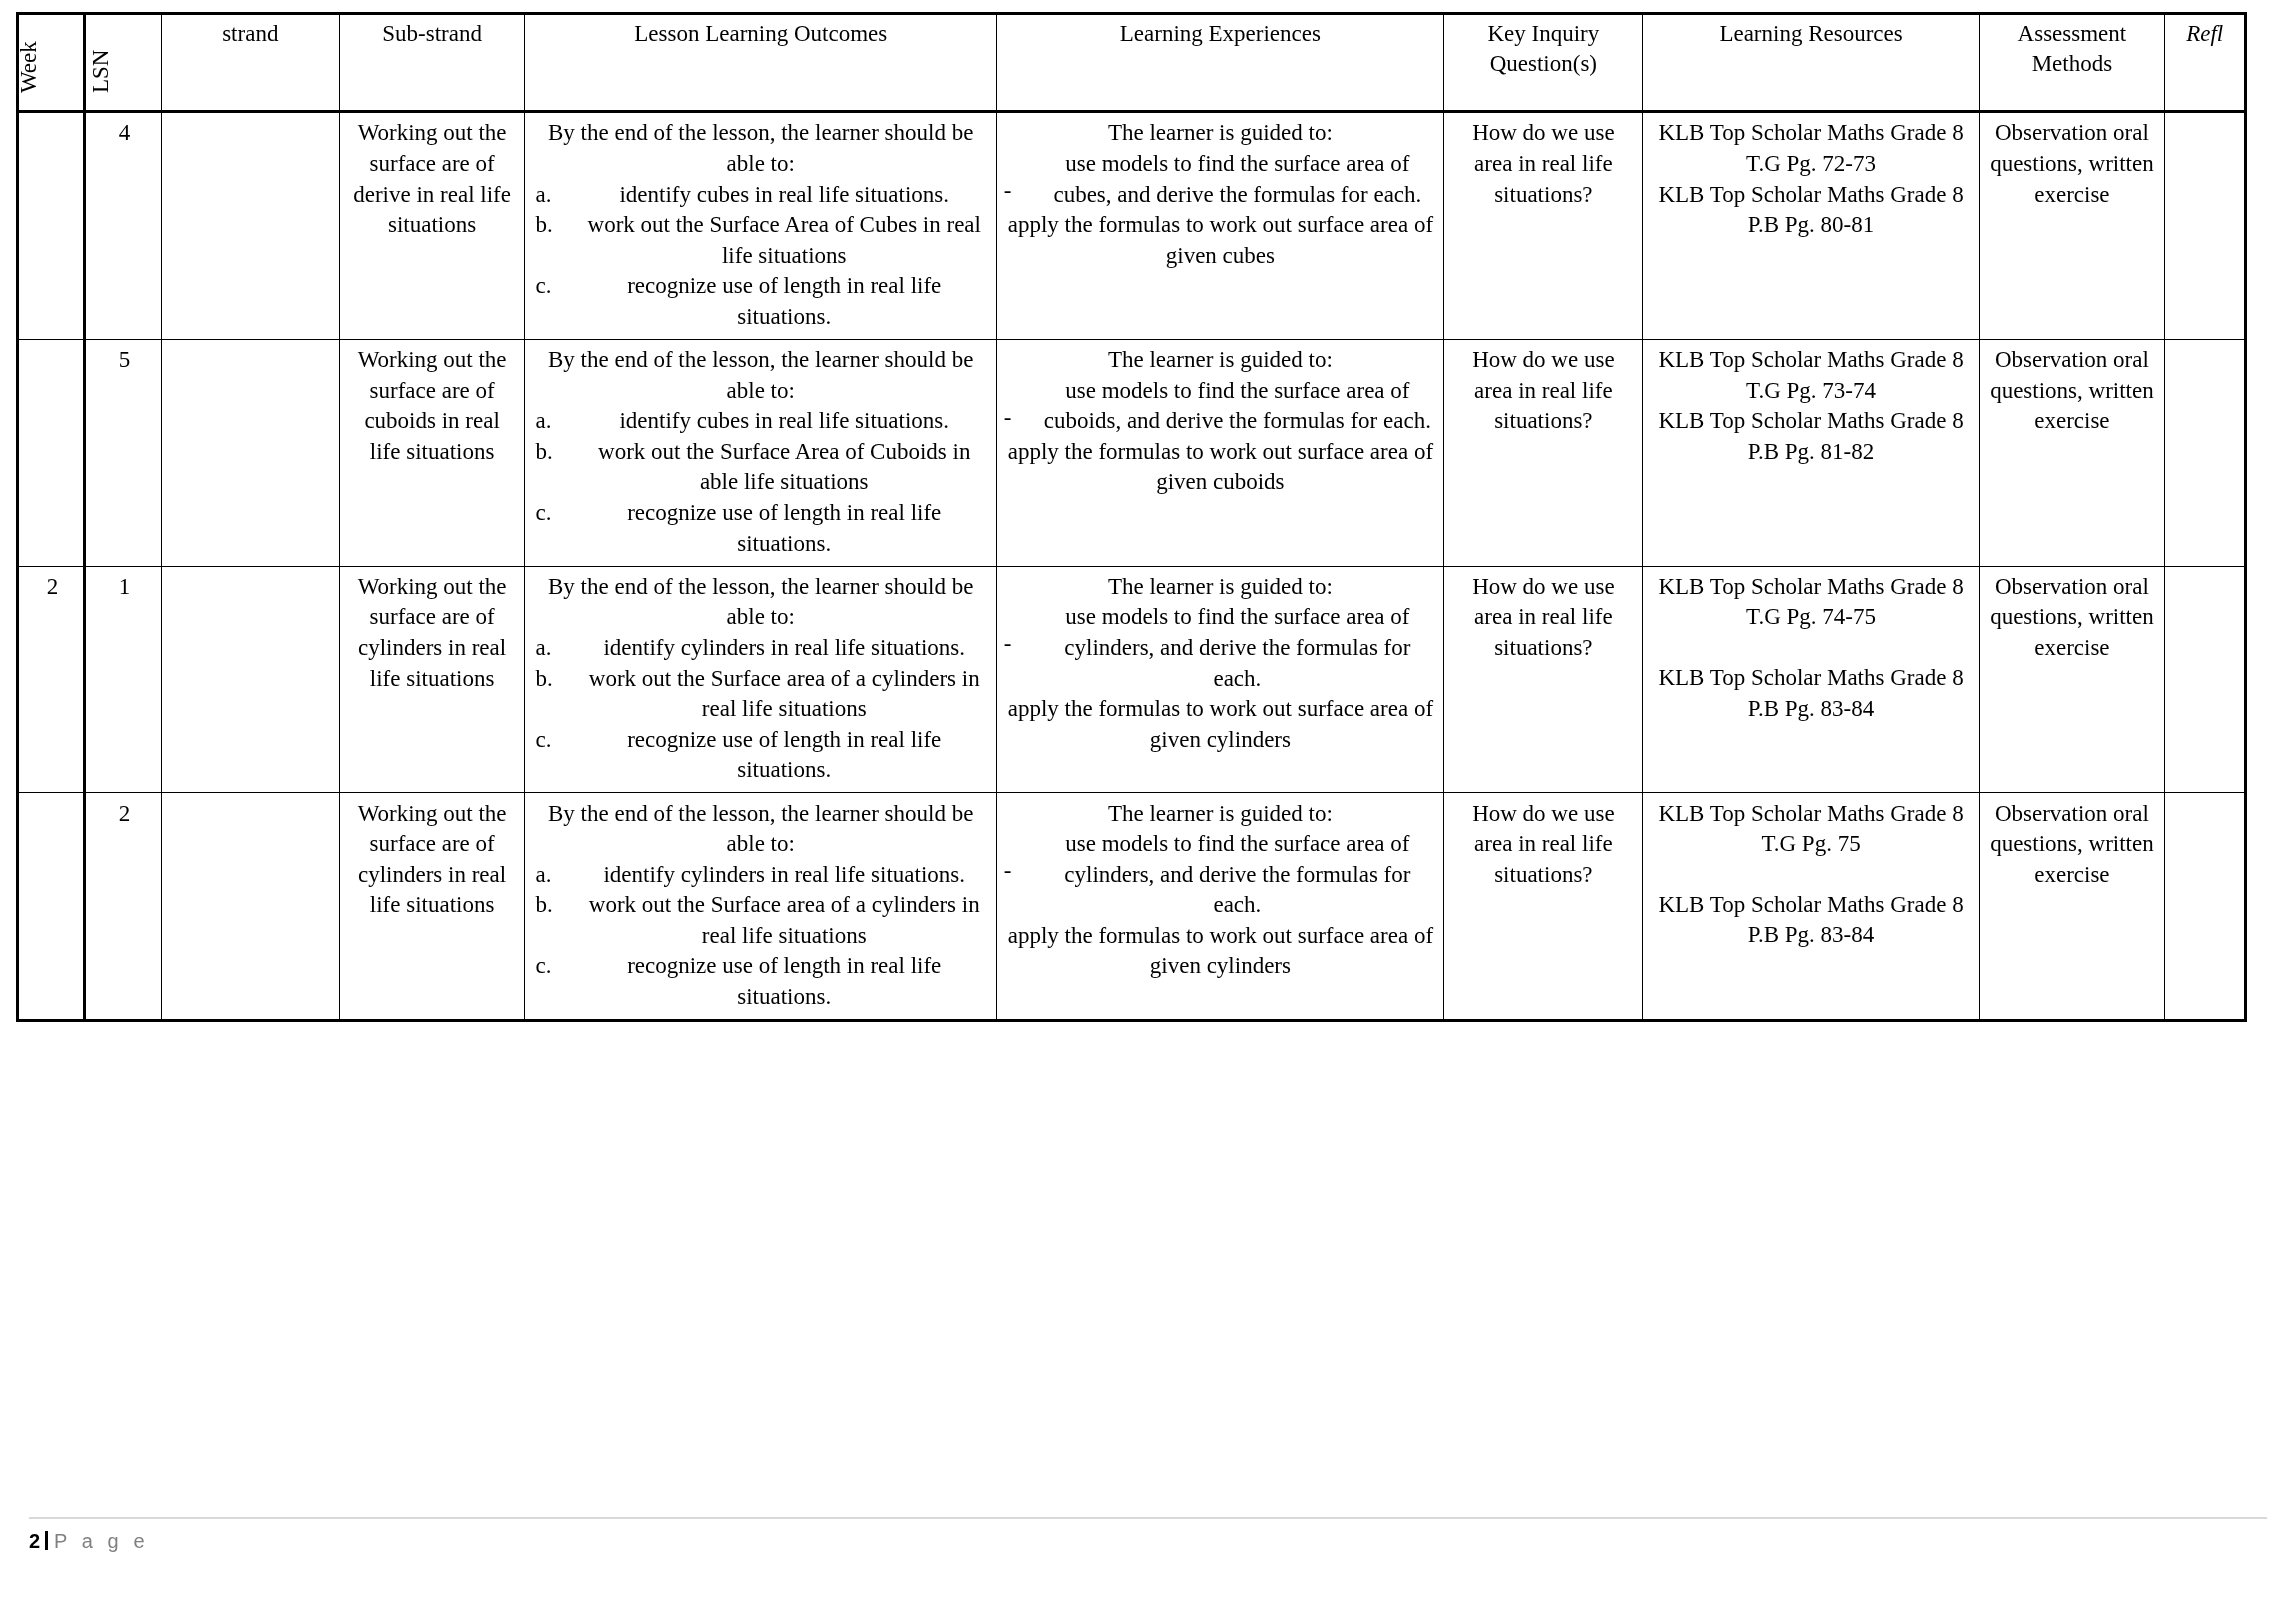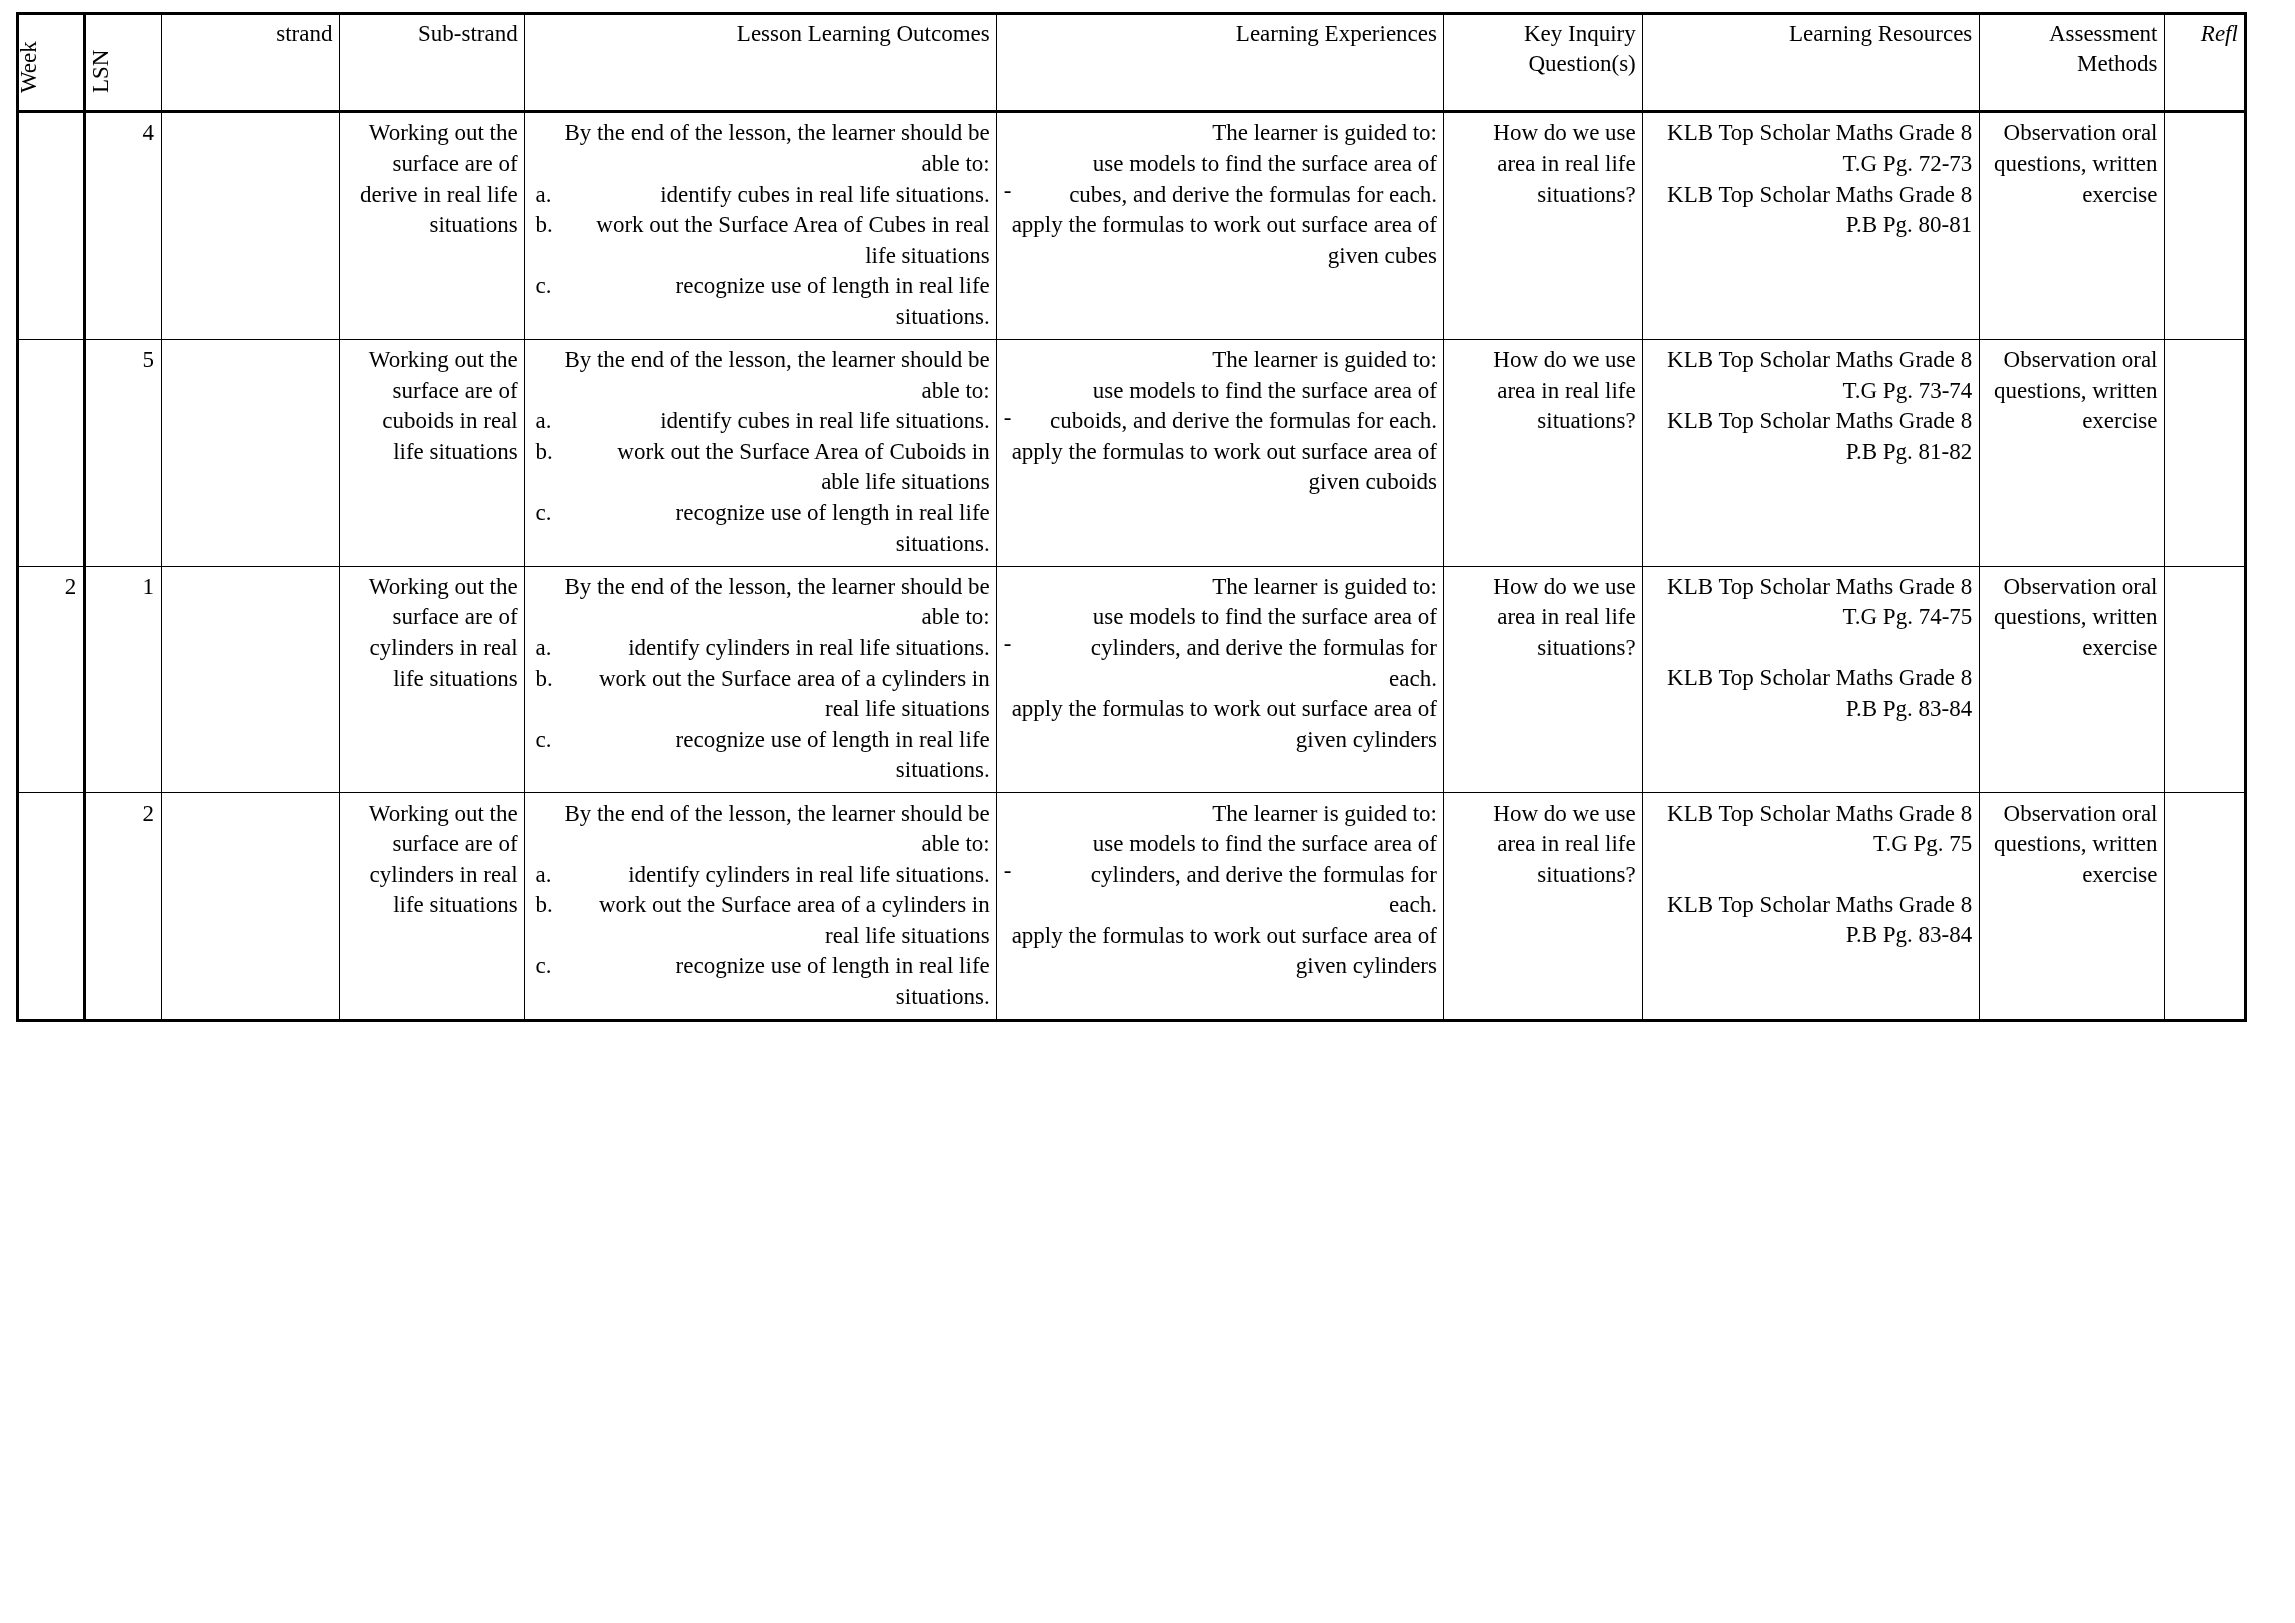--- a/index.html
+++ b/index.html
@@ -33,21 +33,21 @@
     border-collapse: collapse;
     table-layout: fixed;
     font-size: 23px;
     line-height: 1.33;
   }
   .sow-table td, .sow-table th {
     border: 1.3px solid #000000;
     vertical-align: top;
     padding: 5.2px 6.5px 6.5px 6.5px;
     font-weight: normal;
-    text-align: right;
+    text-align: center;
     margin-left: 36px;
   }
   
   .sow-table tr.header-row th {
     border-top: 3.3px solid #000;
     border-bottom: 3.3px solid #000;
     height: 85px;
     padding-top: 3.9px;
   }
   .sow-table tr.data-row.thick-top td {
@@ -314,15 +314,19 @@
             <span class="res-line">KLB Top Scholar Maths Grade 8 T.G Pg. 75</span>
             <span class="res-gap"></span>
             <span class="res-line">KLB Top Scholar Maths Grade 8 P.B Pg. 83-84</span>
           </td>
           <td><span>Observation oral questions, written exercise</span></td>
           <td class="col-refl"><span></span></td>
         </tr>
       </tbody>
   </table>
 
+  <div class="footer">
+    <div class="footer-rule"></div>
+    <div class="footer-text"><span class="footer-num">2</span><span class="footer-bar"></span><span class="footer-word">P a g e</span></div>
+  </div>
 
 </div>
 
 
 </body></html>

